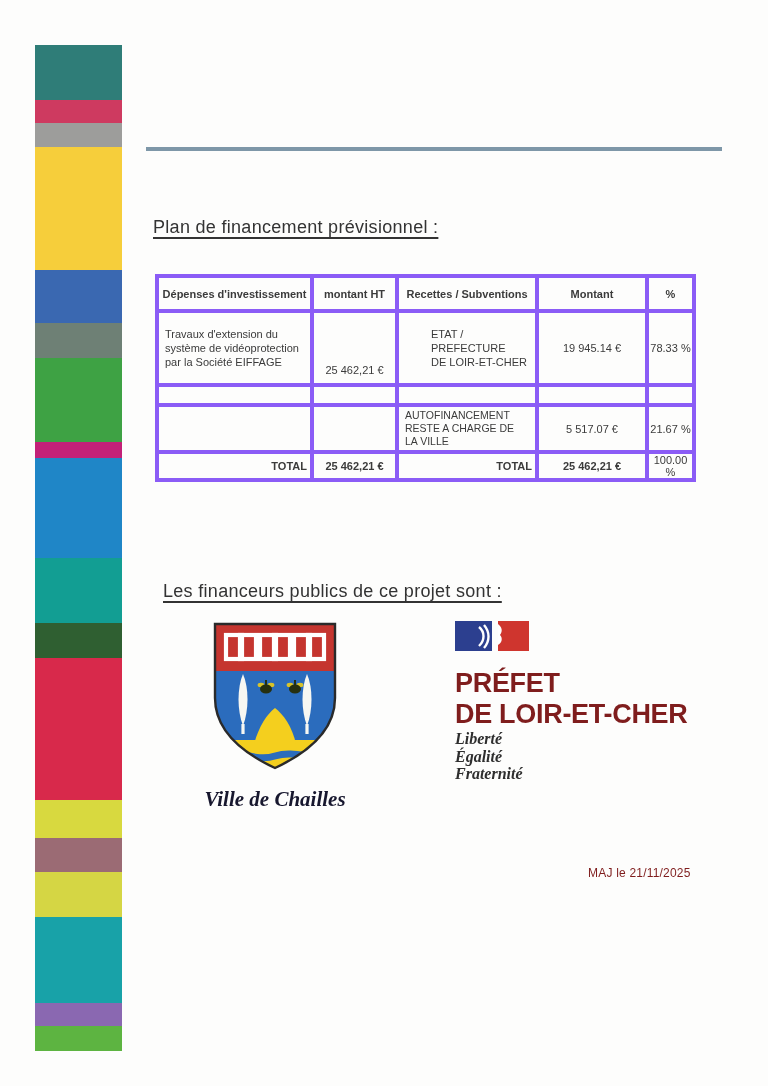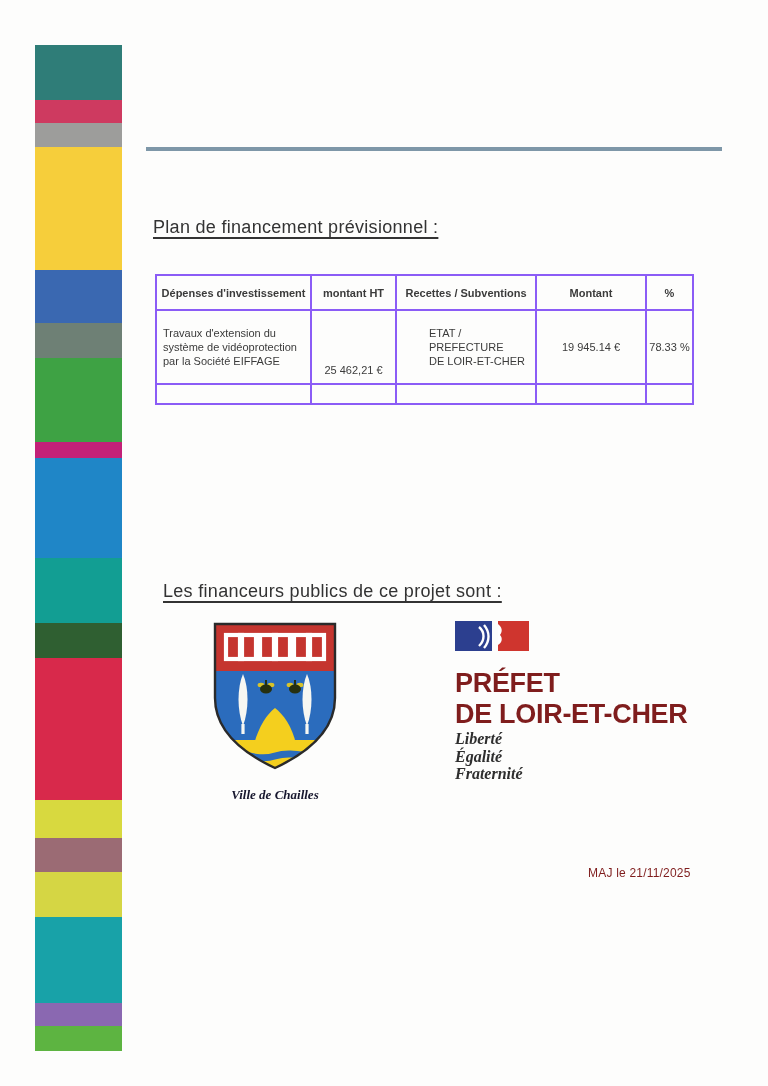--- a/index.html
+++ b/index.html
@@ -29,41 +29,41 @@
   .heading-plan { left:153px; top:217px; }
   .heading-fin  { left:163px; top:581px; }
 
   
   table.fin {
     position:absolute; left:155px; top:274px; width:537px;
     border-collapse:collapse; table-layout:fixed;
     font-size:11px; color:#3b3b3b;
     border:2px solid #3a3a3a;
   }
-  table.fin td, table.fin th { border:2px solid #8b5cf6; overflow:hidden; }
+  table.fin td, table.fin th { border:4px solid #8b5cf6; overflow:hidden; }
   table.fin th { font-weight:bold; text-align:center; font-size:11px; }
   th.big { font-size:13.5px; }
   tr.hdr   { height:35px; }
   tr.r1    { height:74px; }
   tr.r2    { height:20px; }
   tr.r3    { height:29px; }
   tr.total { height:21px; }
   td.left  { text-align:left; padding:4px 6px; vertical-align:middle; line-height:14px; }
   td.pre   { white-space:pre-line;padding-left:32px; }
   td.cen   { text-align:center; vertical-align:middle; }
   td.botcen{ text-align:center; vertical-align:bottom; padding-bottom:7px; }
   td.rlab  { text-align:right; padding-right:3px; vertical-align:middle; font-weight:bold; }
   td.money { text-align:center; vertical-align:middle; font-weight:bold; }
   tr.r3 td.pre { font-size:10.5px; line-height:13px; padding:2px 6px; }
 
   
   .chailles { position:absolute; left:203px; top:616px; width:144px; text-align:center; }
   .chailles-caption {
     margin-top:9px; font-family:"Liberation Serif", serif;
-    font-weight:bold; font-style:italic; font-size:13px; color:#17172e;
+    font-weight:bold; font-style:italic; font-size:21px; color:#17172e;
   }
 
   
   .prefet { position:absolute; left:455px; top:621px; color:#3d3d3d; }
   .prefet-name { margin-top:11px; font-weight:bold; font-size:27px; line-height:31px; letter-spacing:-.3px; color:#7f1d1d; }
   .motto { font-family:"Liberation Serif", serif; font-style:italic; font-weight:bold; font-size:16px; line-height:17.5px; color:#2e2e2e; }
 
   .maj { position:absolute; left:588px; top:866px; font-size:12px; color:#7f1d1d; letter-spacing:.2px; }
 </style>
 </head>
@@ -120,20 +120,35 @@
       <td class="cen">19 945.14 €</td>
       <td class="cen">78.33 %</td>
     </tr>
     <tr class="r2">
       <td></td>
       <td></td>
       <td></td>
       <td></td>
       <td></td>
     </tr>
+    <tr class="r3">
+      <td></td>
+      <td></td>
+      <td class="left pre">AUTOFINANCEMENT
+RESTE A CHARGE DE LA VILLE</td>
+      <td class="cen">5 517.07 €</td>
+      <td class="cen">21.67 %</td>
+    </tr>
+    <tr class="total">
+      <td class="rlab">TOTAL</td>
+      <td class="money">25 462,21 €</td>
+      <td class="rlab">TOTAL</td>
+      <td class="money">25 462,21 €</td>
+      <td class="cen">100.00 %</td>
+    </tr>
   </tbody>
     </table>
 
   <div class="heading heading-fin">Les financeurs publics de ce projet sont :</div>
 
   <div class="chailles">
     <svg width="140" height="158" viewBox="0 0 140 158">
       <defs>
         <clipPath id="shieldClip">
           <path d="M10,8 H130 V82 Q130,124 70,152 Q10,124 10,82 Z"></path>

